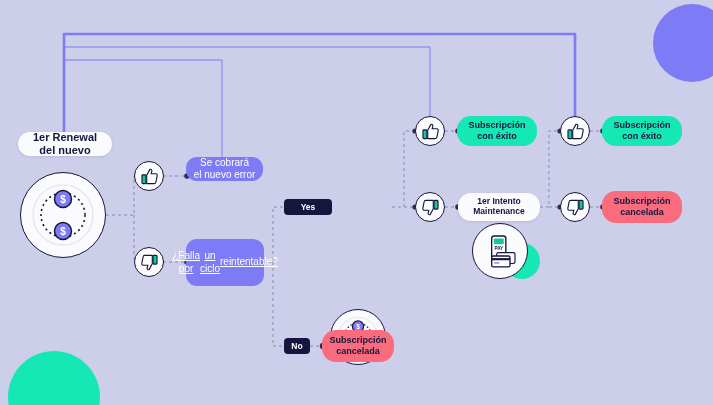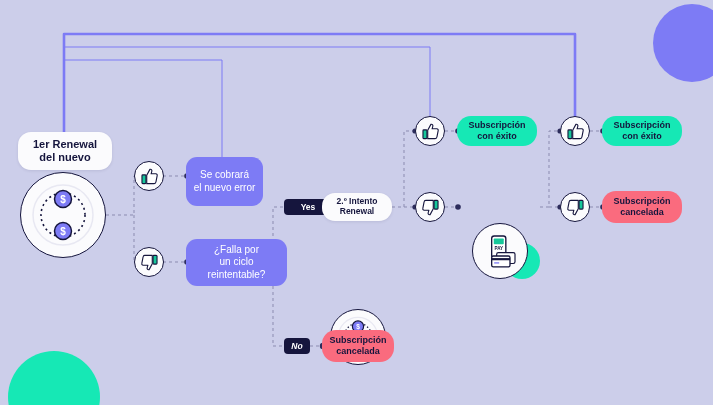--- a/index.html
+++ b/index.html
@@ -124,67 +124,63 @@
     <circle cx="415" cy="131" r="2.6" fill="#2c2c5c"></circle>
     <circle cx="415" cy="207" r="2.6" fill="#2c2c5c"></circle>
     <circle cx="458" cy="131" r="2.8" fill="#2c2c5c"></circle>
     <circle cx="458" cy="207" r="2.8" fill="#2c2c5c"></circle>
     <circle cx="560" cy="131" r="2.6" fill="#2c2c5c"></circle>
     <circle cx="560" cy="207" r="2.6" fill="#2c2c5c"></circle>
     <circle cx="603" cy="131" r="2.8" fill="#2c2c5c"></circle>
     <circle cx="603" cy="207" r="2.8" fill="#2c2c5c"></circle>
   </svg>
 
-  <div class="node pill-white" style="left:18px;top:132px;width:94px;height:38px;font-size:11px;flex-direction:column;">
+  <div class="node pill-white" style="left:18px;top:132px;width:94px;height:24px;font-size:11px;flex-direction:column;">
     <span>1er Renewal</span>
     <span>del nuevo</span>
   </div>
   <div class="node circle-big" style="left:20px;top:172px;width:86px;height:86px;">
     <svg width="70" height="70" viewBox="0 0 70 70">
       <circle cx="35" cy="35" r="30" fill="none" stroke="#e8e8f2" stroke-width="1.5"></circle>
       <circle cx="35" cy="35" r="22" fill="none" stroke="#15153d" stroke-width="1.6" stroke-dasharray="2 3.2"></circle>
       <circle cx="35" cy="19" r="8.5" fill="#7d7bf5" stroke="#15153d" stroke-width="1.5"></circle>
       <text x="35" y="23" font-size="10" font-family="'Liberation Sans',sans-serif" fill="#ffffff" text-anchor="middle" font-weight="bold">$</text>
       <circle cx="35" cy="51" r="8.5" fill="#7d7bf5" stroke="#15153d" stroke-width="1.5"></circle>
       <text x="35" y="55" font-size="10" font-family="'Liberation Sans',sans-serif" fill="#ffffff" text-anchor="middle" font-weight="bold">$</text>
     </svg>
   </div>
 
   <div class="node circle-icon" style="left:134px;top:161px;width:30px;height:30px;">
     <svg width="19" height="19" viewBox="0 0 24 24">
       <rect x="2.5" y="10" width="5" height="11" rx="1" fill="#16c79a" stroke="#15153d" stroke-width="1.4"></rect>
       <path d="M8.5,10.5 L12.5,3 C14.5,2.6 15.4,4 14.9,5.6 L14,8.6 L20,8.6 C21.3,8.6 22,9.6 21.7,10.8 L20.2,18.6 C20,20.2 19.2,21 17.9,21 L8.5,21 Z" fill="#ffffff" stroke="#15153d" stroke-width="1.4" stroke-linejoin="round"></path>
     </svg>
   </div>
-  <div class="node pill-purple" style="left:186px;top:157px;width:77px;height:49px;flex-direction:column;">
+  <div class="node pill-purple" style="left:186px;top:157px;width:77px;height:24px;flex-direction:column;">
     <span>Se cobrará</span>
     <span>el nuevo error</span>
   </div>
 
   <div class="node circle-icon" style="left:134px;top:247px;width:30px;height:30px;">
     <svg width="19" height="19" viewBox="0 0 24 24">
       <g transform="rotate(180 12 12)">
         <rect x="2.5" y="10" width="5" height="11" rx="1" fill="#16c79a" stroke="#15153d" stroke-width="1.4"></rect>
         <path d="M8.5,10.5 L12.5,3 C14.5,2.6 15.4,4 14.9,5.6 L14,8.6 L20,8.6 C21.3,8.6 22,9.6 21.7,10.8 L20.2,18.6 C20,20.2 19.2,21 17.9,21 L8.5,21 Z" fill="#ffffff" stroke="#15153d" stroke-width="1.4" stroke-linejoin="round"></path>
       </g>
     </svg>
   </div>
-  <div class="node pill-purple" style="left:186px;top:239px;width:101px;height:47px;flex-direction:column;">
+  <div class="node pill-purple" style="left:186px;top:239px;width:78px;height:47px;flex-direction:row;text-decoration:underline;">
     <span>¿Falla por</span>
     <span>un ciclo</span>
     <span>reintentable?</span>
   </div>
 
   <div class="node tag" style="left:284px;top:199px;width:48px;height:16px;">Yes</div>
-  <div class="node tag" style="left:284px;top:338px;width:26px;height:16px;font-style:italic;">No</div>
-
-  <div class="node pill-white" style="left:322px;top:193px;width:70px;height:28px;font-size:8.5px;flex-direction:column;">
-    <span>2.º Intento</span>
-    <span>Renewal</span>
-  </div>
+  <div class="node tag" style="left:284px;top:338px;width:26px;height:16px;">No</div>
+
   <div class="node circle-big" style="left:330px;top:223px;width:56px;height:56px;">
     <svg width="46" height="46" viewBox="0 0 70 70">
       <circle cx="35" cy="35" r="30" fill="none" stroke="#e8e8f2" stroke-width="1.8"></circle>
       <circle cx="35" cy="35" r="21" fill="none" stroke="#15153d" stroke-width="2" stroke-dasharray="2 3.4"></circle>
       <circle cx="35" cy="19" r="8.5" fill="#7d7bf5" stroke="#15153d" stroke-width="1.8"></circle>
       <text x="35" y="23" font-size="10" font-family="'Liberation Sans',sans-serif" fill="#ffffff" text-anchor="middle" font-weight="bold">$</text>
       <circle cx="35" cy="51" r="8.5" fill="#7d7bf5" stroke="#15153d" stroke-width="1.8"></circle>
       <text x="35" y="55" font-size="10" font-family="'Liberation Sans',sans-serif" fill="#ffffff" text-anchor="middle" font-weight="bold">$</text>
     </svg>
   </div>
@@ -202,20 +198,24 @@
         <path d="M8.5,10.5 L12.5,3 C14.5,2.6 15.4,4 14.9,5.6 L14,8.6 L20,8.6 C21.3,8.6 22,9.6 21.7,10.8 L20.2,18.6 C20,20.2 19.2,21 17.9,21 L8.5,21 Z" fill="#ffffff" stroke="#15153d" stroke-width="1.4" stroke-linejoin="round"></path>
       </g>
     </svg>
   </div>
 
   <div class="node badge badge-ok" style="left:457px;top:116px;width:80px;height:30px;flex-direction:column;">
     <span>Subscripción</span>
     <span>con éxito</span>
   </div>
 
+  <div class="node pill-white" style="left:458px;top:193px;width:82px;height:28px;font-size:8.5px;flex-direction:column;">
+    <span>1er Intento</span>
+    <span>Maintenance</span>
+  </div>
   <div class="wrap-rel" style="left:472px;top:223px;width:56px;height:56px;">
     <div style="position:absolute;left:32px;top:20px;width:36px;height:36px;border-radius:50%;background:#16e8b5;"></div>
     <div class="circle-big" style="position:absolute;left:0;top:0;width:56px;height:56px;">
       <svg width="40" height="40" viewBox="0 0 48 48">
         <rect x="14" y="6" width="17" height="26" rx="3" fill="#ffffff" stroke="#15153d" stroke-width="1.6"></rect>
         <rect x="16.5" y="9" width="12" height="7" rx="1" fill="#16c79a"></rect>
         <text x="22.5" y="23" font-size="5.5" font-family="'Liberation Sans',sans-serif" fill="#15153d" text-anchor="middle" font-weight="bold">PAY</text>
         <rect x="20" y="26" width="22" height="13" rx="2" fill="#ffffff" stroke="#15153d" stroke-width="1.4"></rect>
         <rect x="14" y="30" width="22" height="13" rx="2" fill="#ffffff" stroke="#15153d" stroke-width="1.6"></rect>
         <rect x="14" y="32.5" width="22" height="2.6" fill="#15153d"></rect>

